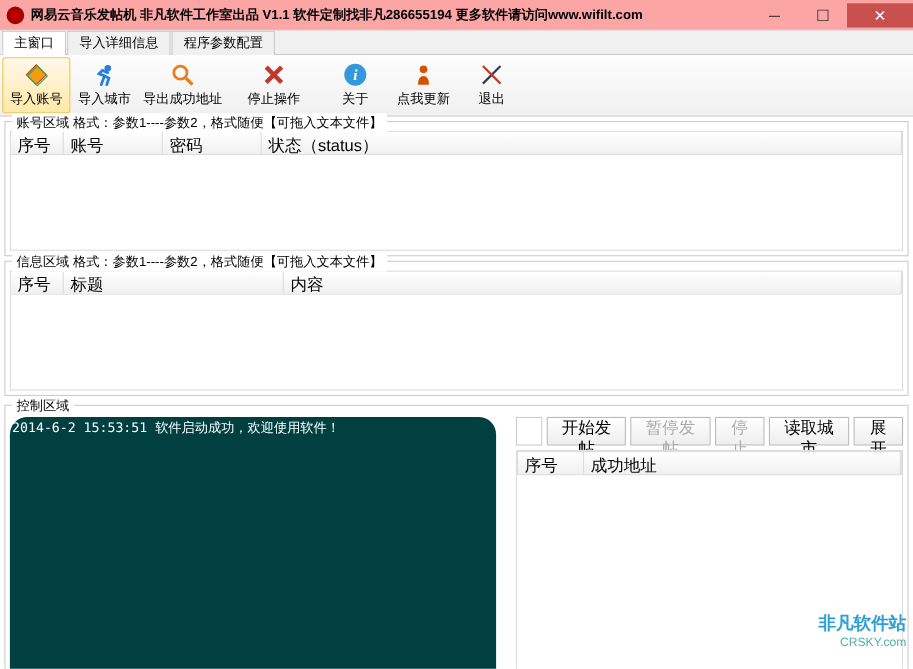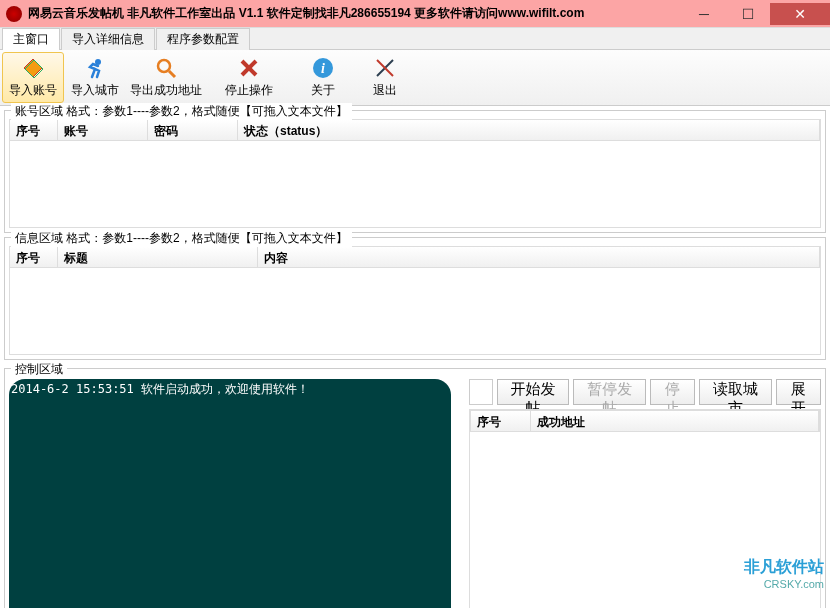--- a/index.html
+++ b/index.html
@@ -16,21 +16,21 @@
 .toolbar { height: 56px; display: flex; background: linear-gradient(#fdfdfd,#f0f0f0); border-bottom: 1px solid #ccc; padding: 2px; }
 .tb-btn { width: 62px; display: flex; flex-direction: column; align-items: center; justify-content: center; border: 1px solid transparent; cursor: pointer; font-size: 12px; }
 .tb-btn.active { background: linear-gradient(#fff8e8,#ffe9a8); border: 1px solid #f0c54f; border-radius: 3px; }
 .tb-btn .ic { width: 24px; height: 24px; margin-bottom: 2px; display: flex; align-items: center; justify-content: center; }
 .tb-btn.wide { width: 80px; }
 .sep { width: 12px; }
 .content { display: flex; height: 258px; padding: 4px; gap: 4px; flex-direction: column; }
 .panel { flex: 1; border: 1px solid #ccc; position: relative; padding: 8px 4px 4px; }
 .panel-title { position: absolute; top: -8px; left: 6px; background: #fff; padding: 0 4px; font-size: 12px; }
 .listhead { display: flex; height: 22px; border: 1px solid #ddd; background: linear-gradient(#fff,#f0f0f0); }
-.listhead div { padding: 3px 6px; border-right: 1px solid #ddd; font-size: 12px; font-weight: bold; }
+.listhead div { padding: 3px 6px; border-right: 1px solid #ddd; font-size: 15px; }
 .listbody { background: #fff; height: calc(100% - 22px); border: 1px solid #ddd; border-top: none; }
 .ctrl-block { padding: 4px; }
 .ctrl-panel { border: 1px solid #ccc; position: relative; padding: 10px 4px 4px; height: 290px; display: flex; gap: 18px; }
 .ctrl-title { position: absolute; top: -8px; left: 6px; background: #fff; padding: 0 4px; }
 .console { width: 442px; height: 100%; background: #004040; color: #fff; font-family: SimSun, monospace; font-size: 12px; padding: 2px; border-radius: 16px; }
 .right-ctrl { flex: 1; display: flex; flex-direction: column; gap: 4px; }
 .btnrow { display: flex; gap: 4px; align-items: center; }
 .btnrow .sq { width: 26px; height: 26px; border: 1px solid #ccc; background: #fff; }
 .btnrow button { height: 26px; padding: 0 8px; border: 1px solid #bbb; background: linear-gradient(#fff,#eee); cursor: pointer; font-size: 15px; font-family: Liberation Sans, sans-serif; }
 .btnrow button:disabled { color: #aaa; }
@@ -102,20 +102,29 @@
         <svg width="22" height="22">
           <circle cx="11" cy="11" r="10" fill="#3498db"></circle>
           <text x="11" y="16" text-anchor="middle" fill="#fff" font-size="14" font-style="italic" font-family="serif" font-weight="bold">i</text>
         </svg>
       </div>
     <span>关于</span>
   </div>
   <div class="tb-btn">
     <div class="ic">
         <svg width="22" height="22">
+          <circle cx="11" cy="6" r="3.5" fill="#d35400"></circle>
+          <path d="M6 20 Q6 12 11 12 Q16 12 16 20 Z" fill="#d35400"></path>
+        </svg>
+      </div>
+    <span>点我更新</span>
+  </div>
+  <div class="tb-btn">
+    <div class="ic">
+        <svg width="22" height="22">
           <line x1="3" y1="19" x2="19" y2="3" stroke="#2c3e50" stroke-width="2"></line>
           <line x1="3" y1="3" x2="19" y2="19" stroke="#c0392b" stroke-width="2"></line>
         </svg>
       </div>
     <span>退出</span>
   </div>
 </div>
 
 <div class="content">
   <div class="panel">

